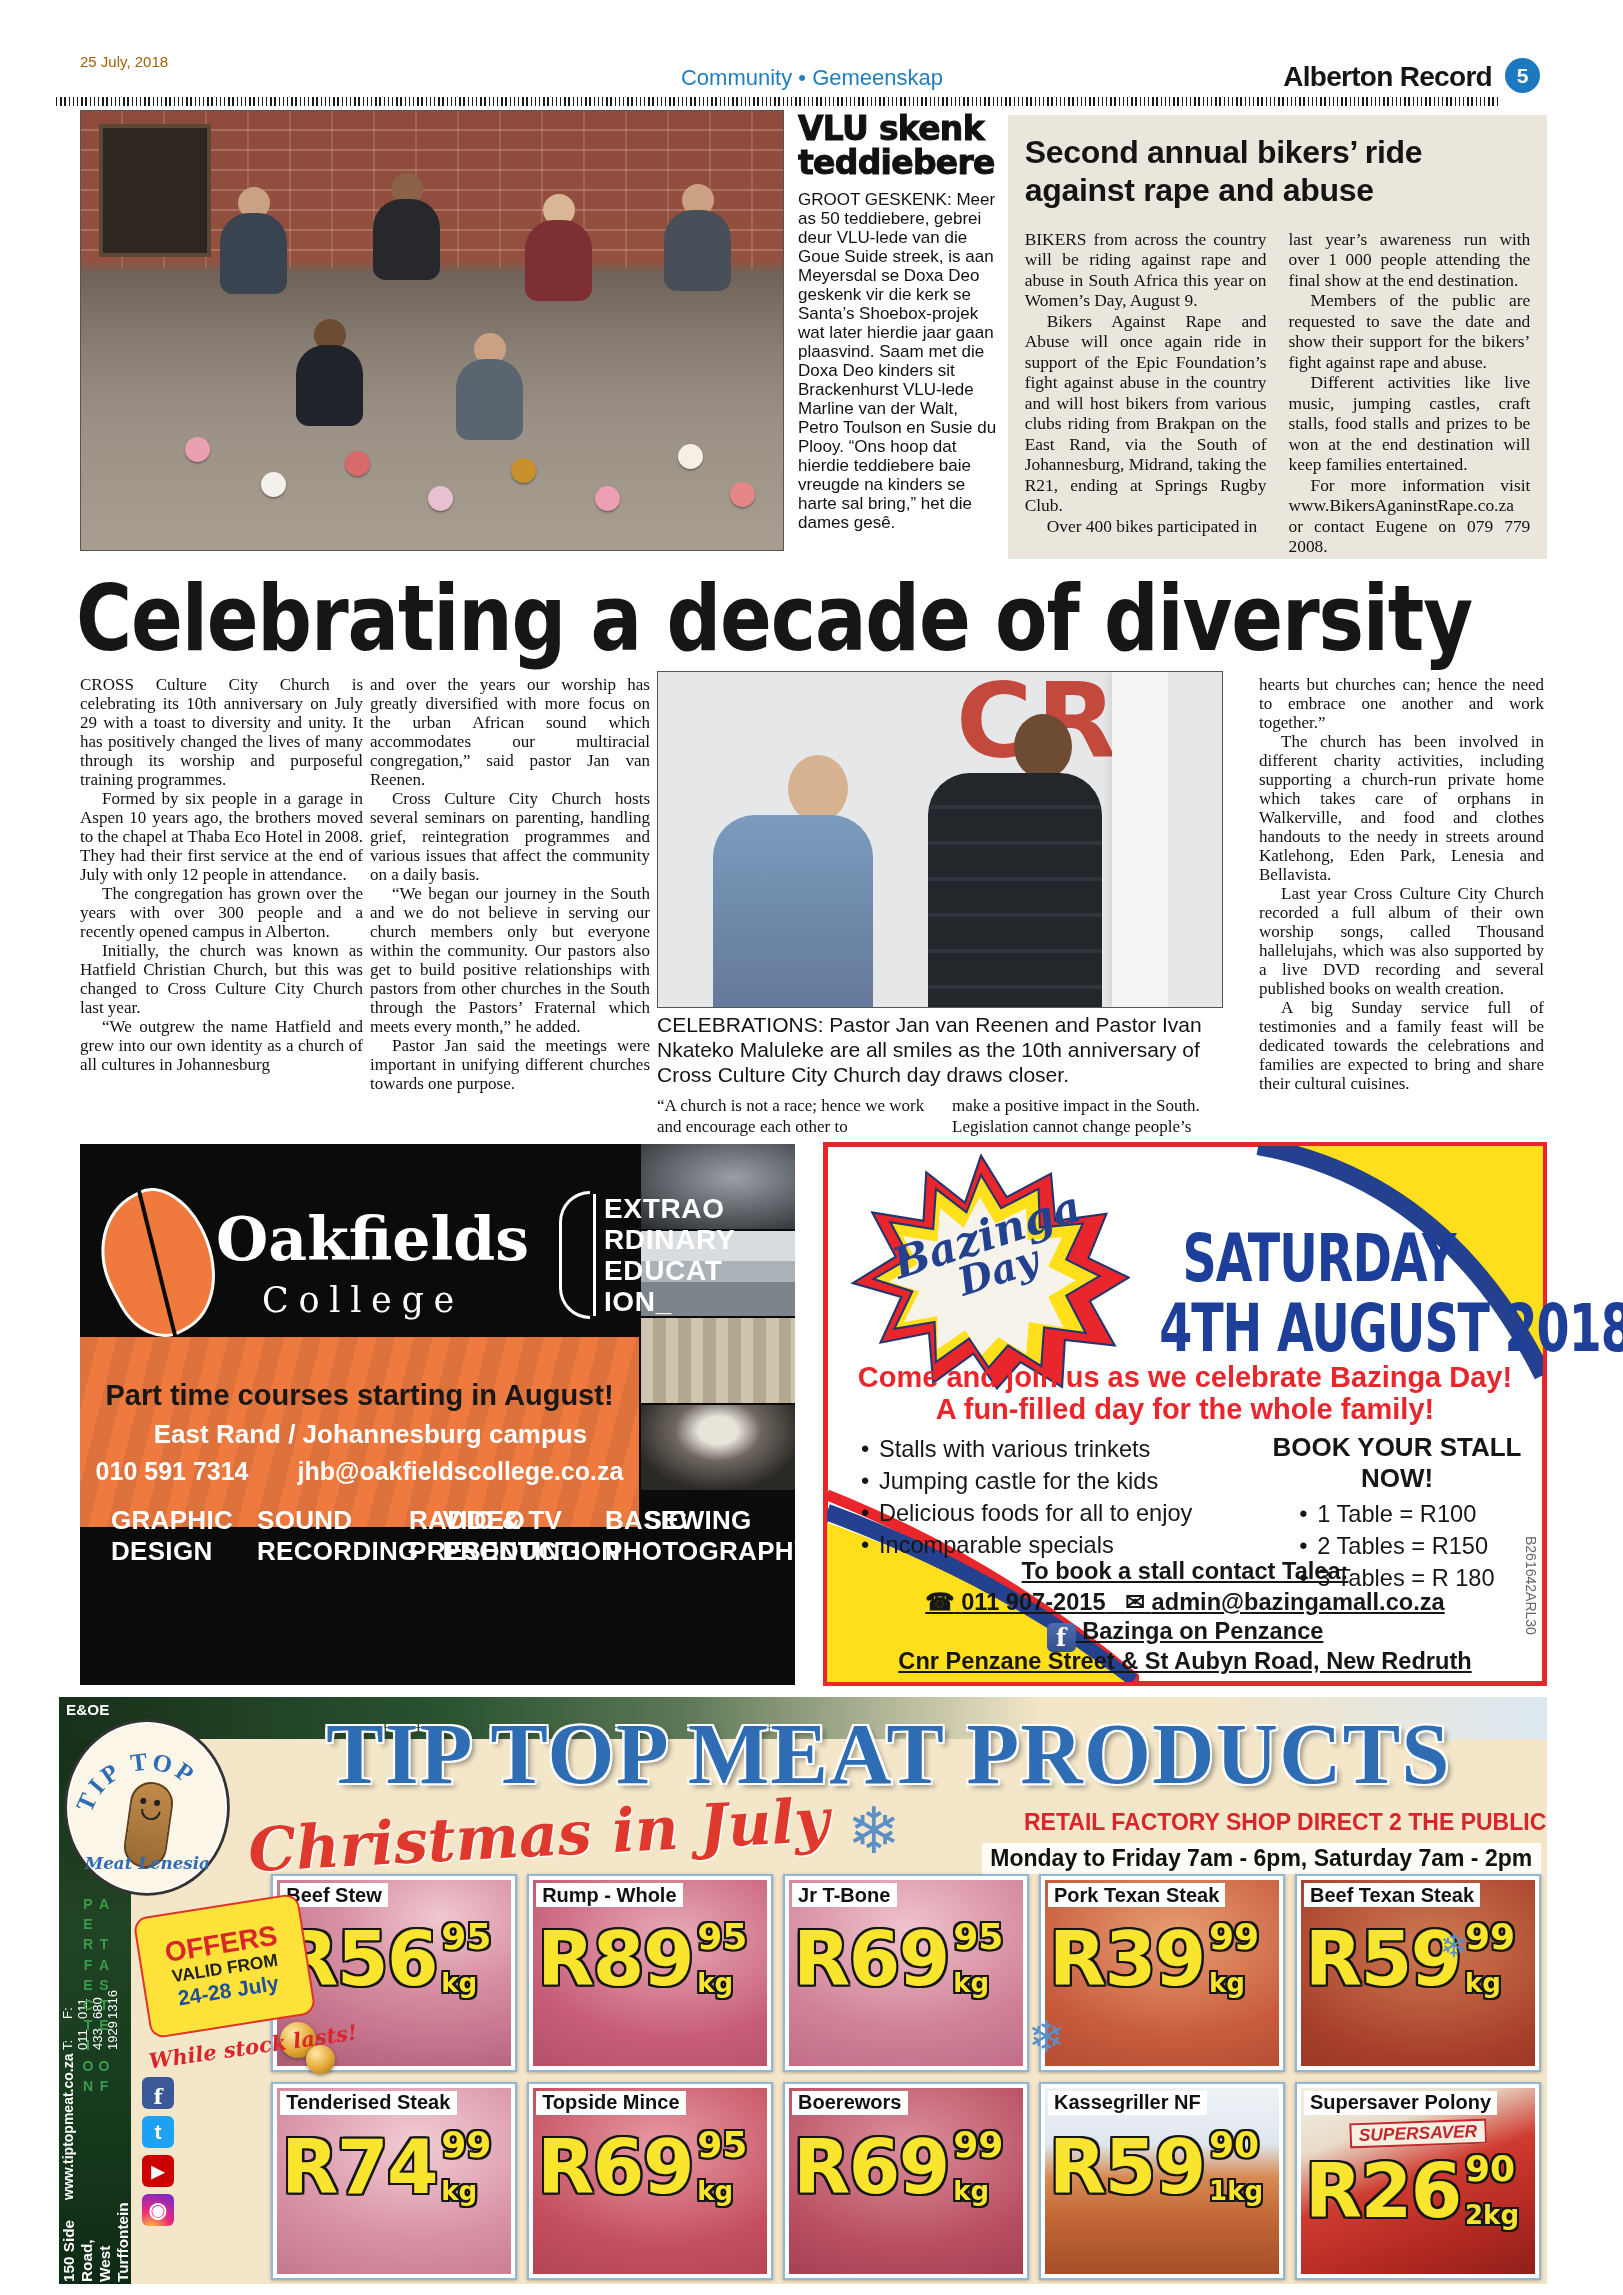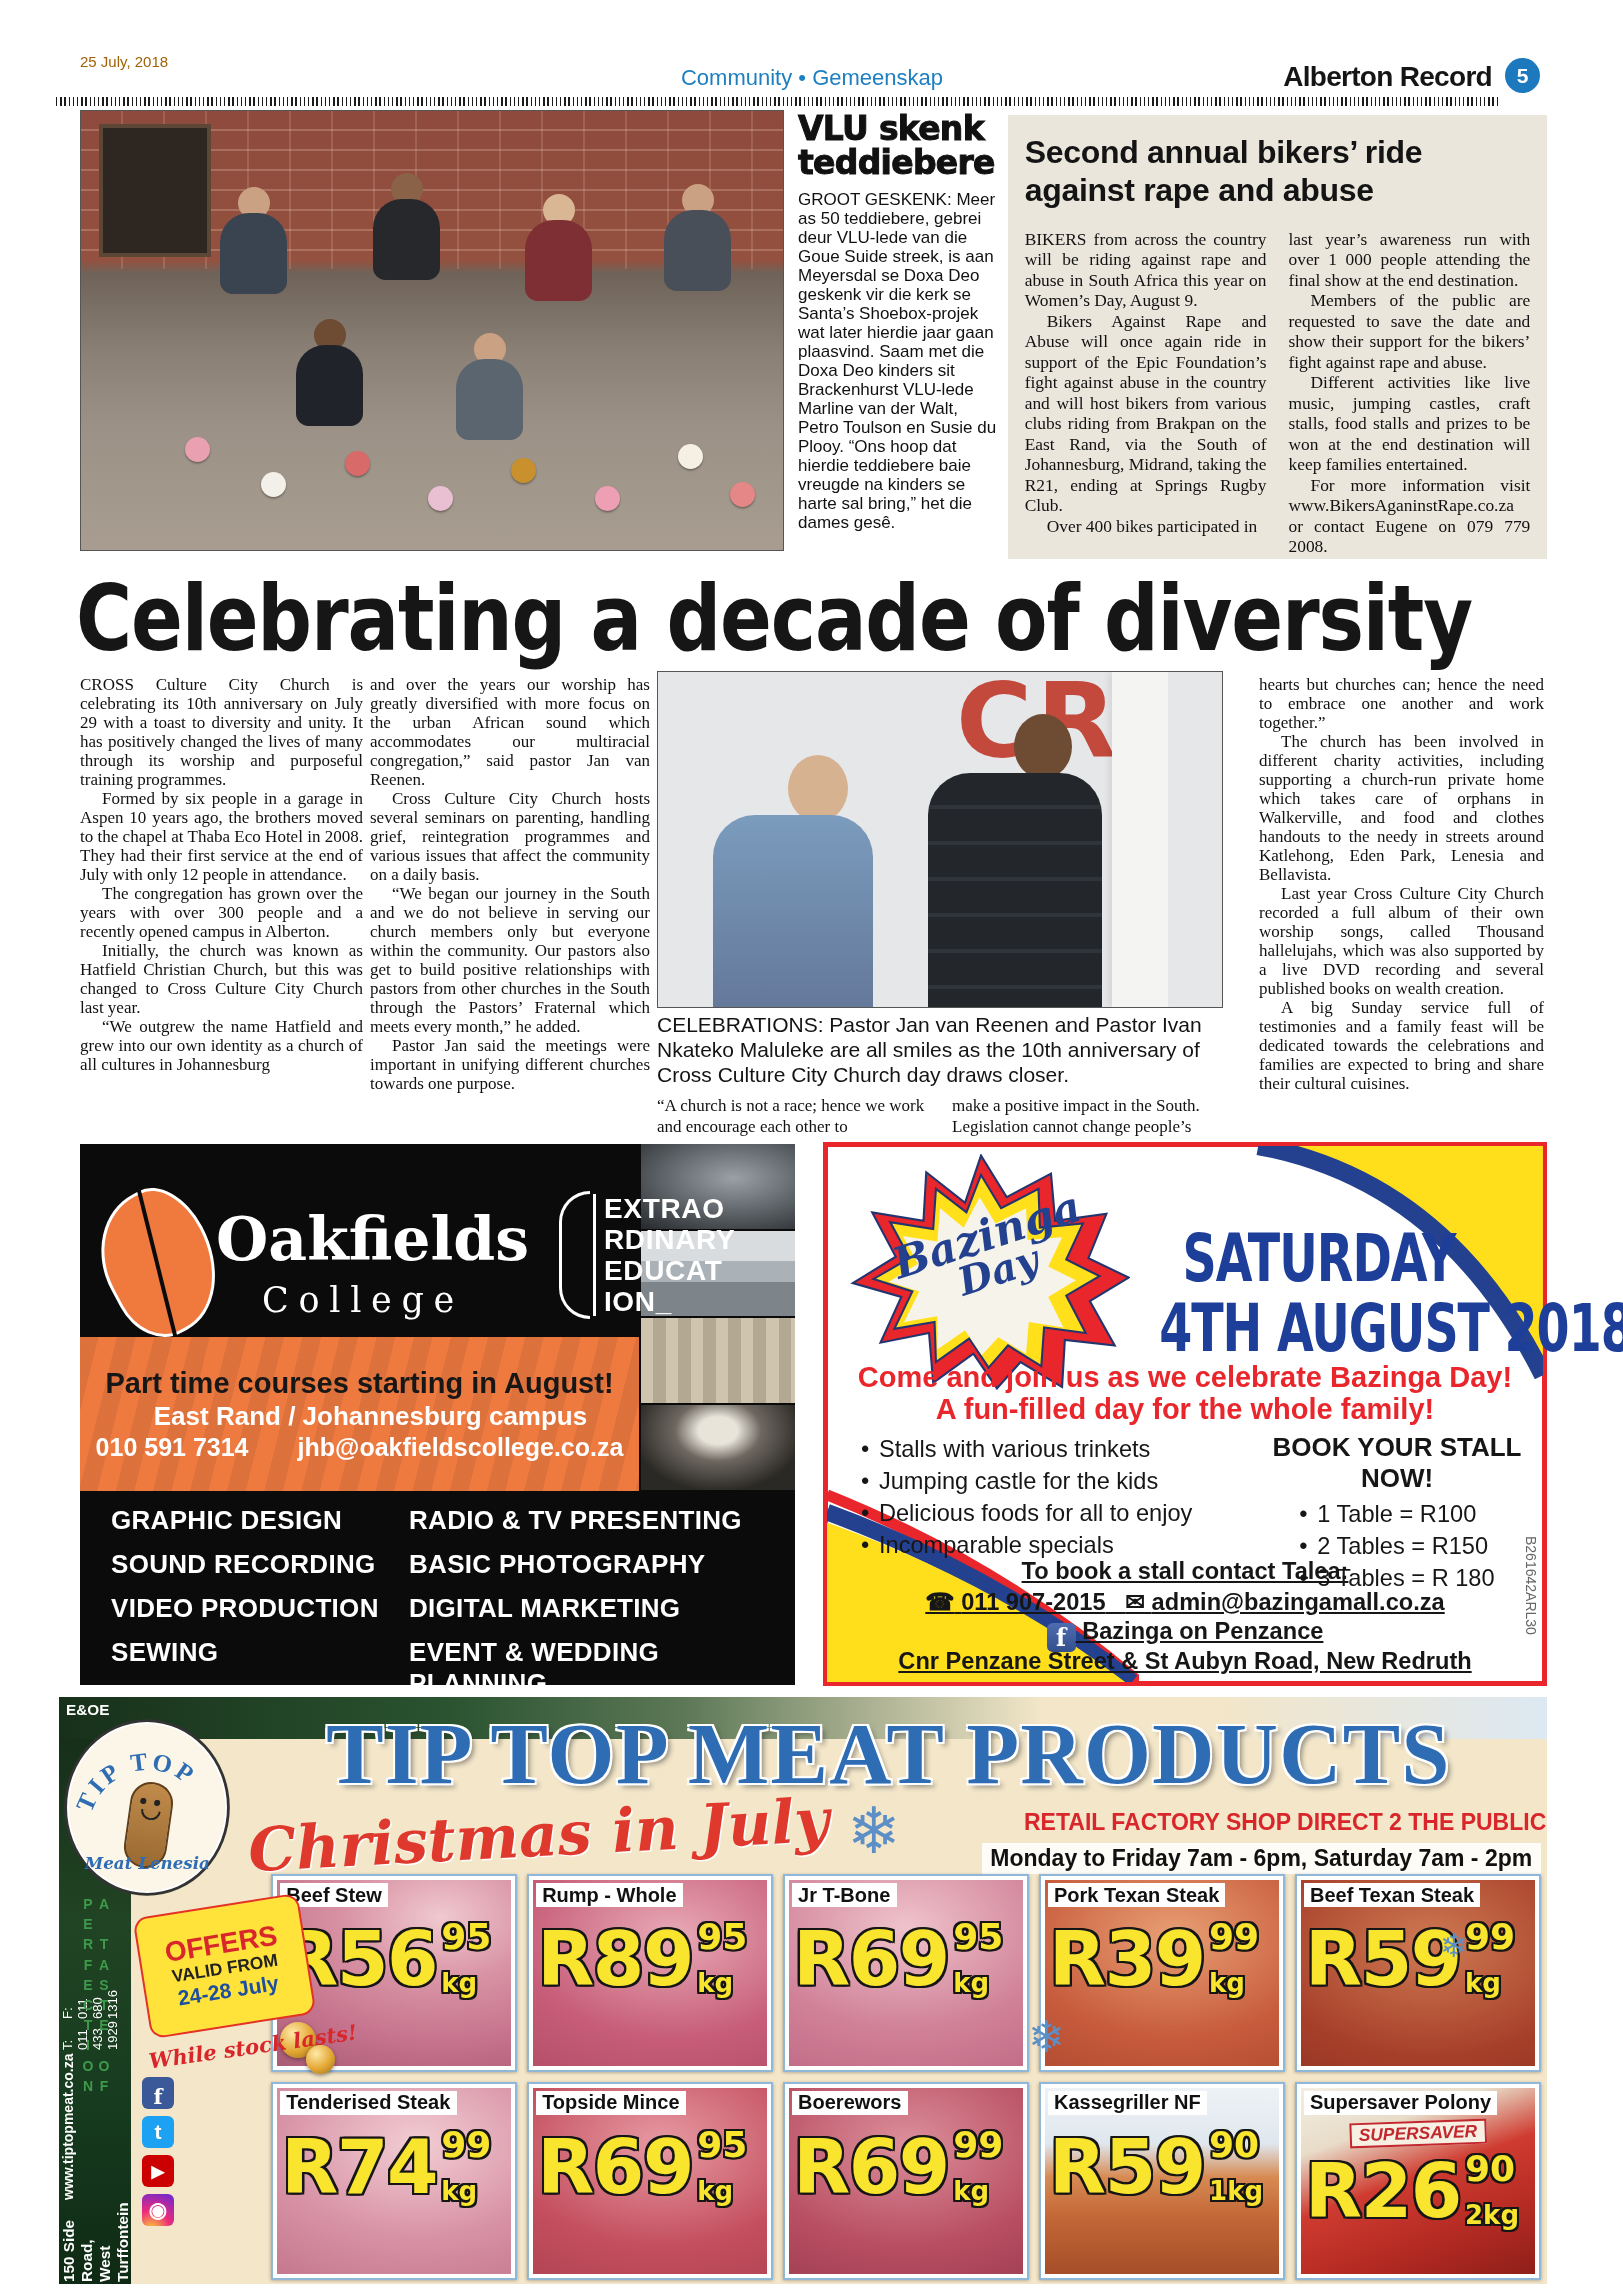--- a/index.html
+++ b/index.html
@@ -71,28 +71,28 @@
   .oak-ph4{background:radial-gradient(70% 90% at 50% 30%,#e8e4da 0 18%,#6d6760 40%,#2b2925 80%);}
   .oak-leaf{position:absolute;left:23.6px;top:46px;width:104px;height:139px;background:#f0793e;
             border:3.5px solid #fff;border-radius:62% 38% 60% 40% / 55% 45% 62% 38%;transform:rotate(-28deg);}
   .oak-leaf::after{content:"";position:absolute;left:46%;top:-8%;width:4.2px;height:115%;background:#0b0b0b;transform:rotate(14deg);}
   .oak-name{position:absolute;left:136px;top:60px;font-family:"DejaVu Serif",serif;font-weight:bold;font-size:60px;}
   .oak-college{position:absolute;left:182px;top:136px;font-family:"DejaVu Serif",serif;font-size:35px;letter-spacing:9.7px;}
   .oak-tag{position:absolute;left:479px;top:47px;display:flex;align-items:center;}
   .oak-tagleaf{width:28px;height:122px;border:3.5px solid #fff;border-right:none;border-radius:61px 0 0 61px;}
   .oak-tagdiv{width:2.8px;height:122px;background:#fff;margin:0 8.3px 0 2.8px;}
   .oak-taglines div{font-size:28px;line-height:31px;font-weight:bold;letter-spacing:0.7px;}
-  .oak-band{position:absolute;left:0;top:193px;width:559px;height:154px;
+  .oak-band{position:absolute;left:0;top:193px;width:559px;height:190px;
             background:repeating-linear-gradient(104deg,rgba(0,0,0,.07) 0 18px,transparent 18px 36px),#ee7a40;
-            display:flex;flex-direction:column;align-items:center;justify-content:center;gap:1px;}
+            display:flex;flex-direction:column;align-items:center;justify-content:center;gap:7px;}
   .oak-band-title{font-size:29px;font-weight:bold;color:#171717;}
   .oak-band-campus{font-size:26px;font-weight:bold;color:#fff;margin-left:22px;}
   .oak-band-contact{display:flex;gap:49px;font-size:25px;font-weight:bold;color:#fff;}
   .oak-courses{position:absolute;left:0;top:361px;width:100%;display:flex;}
-  .oak-course-col{display:flex;flex-direction:column;gap:13px;}
+  .oak-course-col{display:flex;flex-direction:row;gap:24px;}
   .oak-course-col div{font-size:26px;font-weight:bold;letter-spacing:0.3px;}
   .occ1{margin-left:31px;width:298px;}
   .occ2{width:375px;}
 
   
   .baz{left:823px;top:1142px;width:724px;height:544px;background:#fff;border:5.6px solid #e8262b;box-sizing:border-box;}
   .baz-swooshTR{position:absolute;right:-0.7px;top:-0.7px;}
   .baz-swooshBL{position:absolute;left:-0.7px;bottom:-0.7px;}
   .baz-burst{position:absolute;left:4.2px;top:7px;}
   .baz-bursttext{position:absolute;left:67px;top:67px;transform:rotate(-18deg);color:#23418f;

